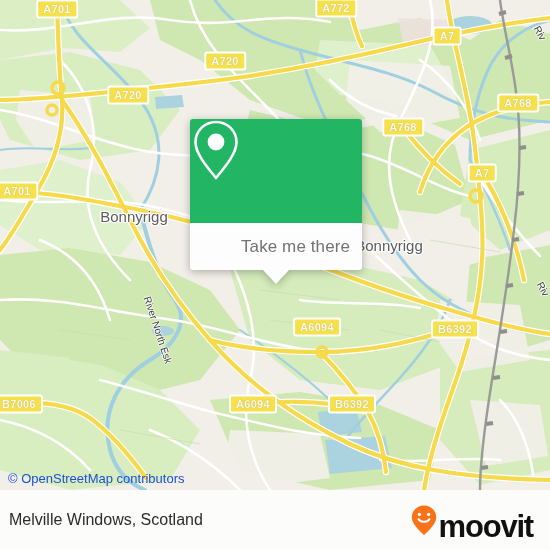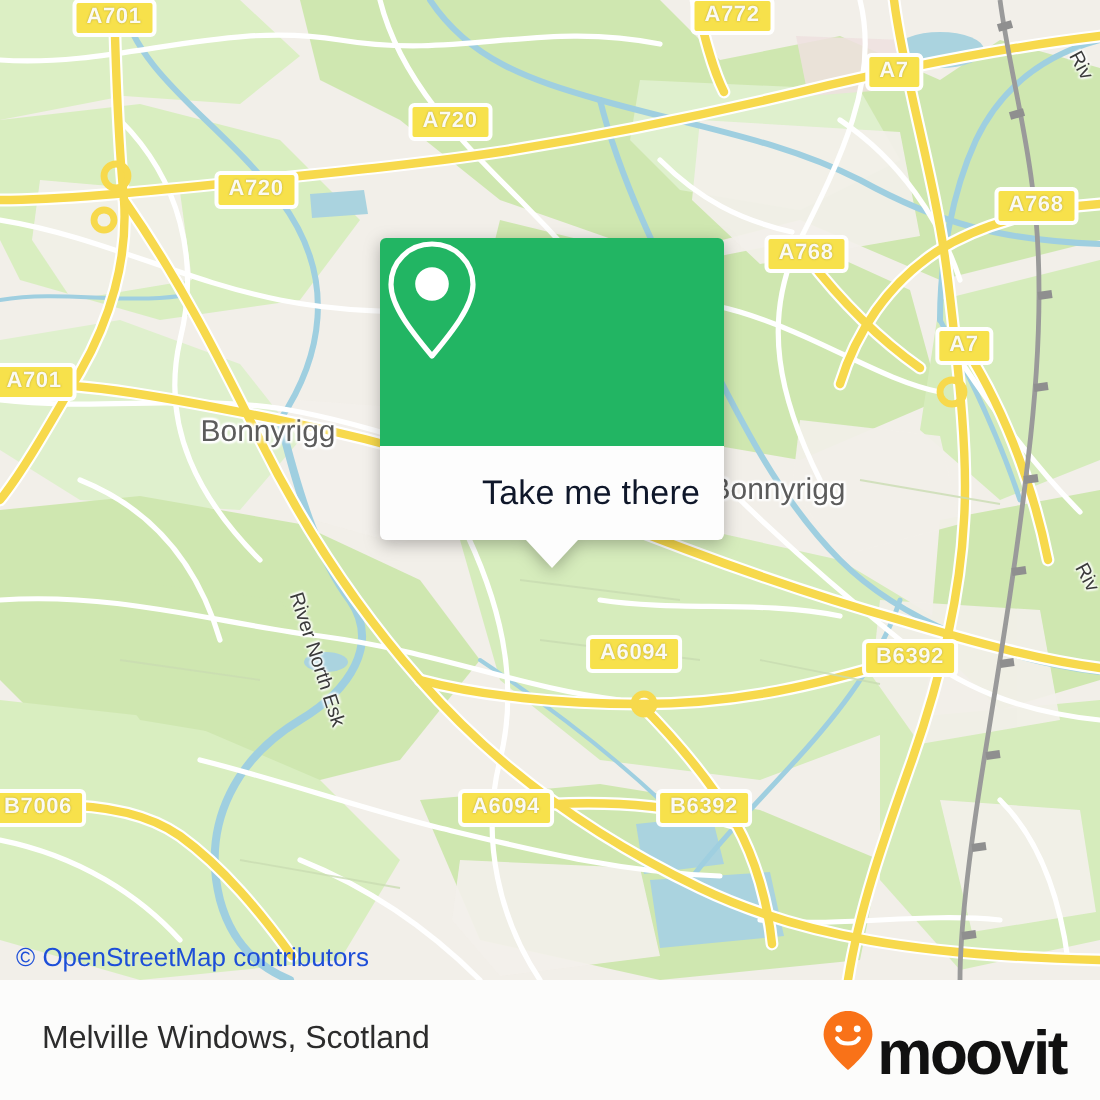--- a/index.html
+++ b/index.html
@@ -72,21 +72,21 @@
     display:flex;align-items:center;justify-content:center;
   }
   #card-foot{
     background:#fdfdfd;
     height:47px;
     border-radius:0 0 3px 3px;
     display:flex;align-items:center;justify-content:center;
     position:relative;
   }
   #card-label{
-    color:#0f172a;
+    color:#737373;
     font-size:17px;
     letter-spacing:.1px;
     margin-left:39px;
   }
   #card-tail{
     position:absolute;
     left:50%;bottom:-14px;
     margin-left:-13px;
     width:0;height:0;
     border-left:13px solid transparent;
@@ -108,21 +108,21 @@
   #footer{
     position:absolute;
     left:0;top:490px;width:550px;height:60px;
     background:rgba(253,253,252,.93);
     z-index:70;
     overflow:hidden;
   }
   #footer-inner{
     position:relative;width:100%;height:100%;
     display:flex;align-items:center;justify-content:space-between;
-    padding:0 17px 0 21px;box-sizing:border-box;
+    padding:0 17px 0 9px;box-sizing:border-box;
   }
   #footer-title{
     font-size:16px;color:#2c2c2c;white-space:nowrap;z-index:3;
   }
   #brand{display:flex;align-items:center;gap:1px;z-index:3;}
   #brand-word{
     font-size:31px;font-weight:bold;color:#111;
     letter-spacing:-1.2px;line-height:31px;margin-top:12px;
   }
   #brand-pin{display:block;}
@@ -292,21 +292,21 @@
         <path d="M290,250 L360,262"></path>
           <path d="M120,430 L200,444"></path>
         <path d="M60,330 L130,340"></path>
           <path d="M430,240 L500,252"></path>
         <path d="M200,150 L260,160"></path>
           <path d="M380,330 L440,342"></path>
       </g>
     </svg>
 
     <div class="shield" style="left:57px;top:9px"><span>A701</span></div>
-    <div class="shield" style="left:366px;top:8px"><span>A772</span></div>
+    <div class="shield" style="left:336px;top:8px"><span>A772</span></div>
     <div class="shield" style="left:447px;top:36px"><span>A7</span></div>
     <div class="shield" style="left:225px;top:61px"><span>A720</span></div>
     <div class="shield" style="left:128px;top:95px"><span>A720</span></div>
     <div class="shield" style="left:518px;top:103px"><span>A768</span></div>
     <div class="shield" style="left:403px;top:127px"><span>A768</span></div>
     <div class="shield" style="left:482px;top:173px"><span>A7</span></div>
     <div class="shield" style="left:17px;top:191px"><span>A701</span></div>
     <div class="shield" style="left:317px;top:327px"><span>A6094</span></div>
     <div class="shield" style="left:455px;top:329px"><span>B6392</span></div>
     <div class="shield" style="left:19px;top:404px"><span>B7006</span></div>

